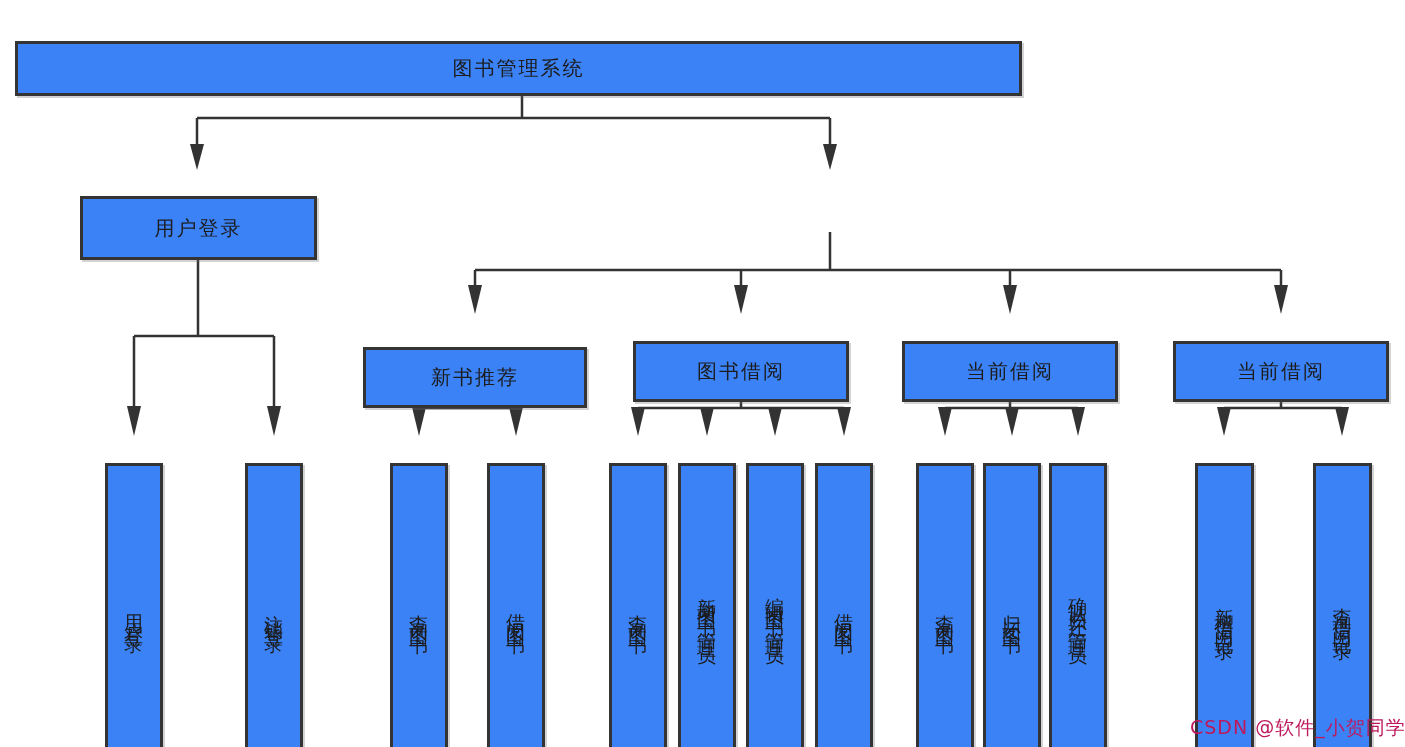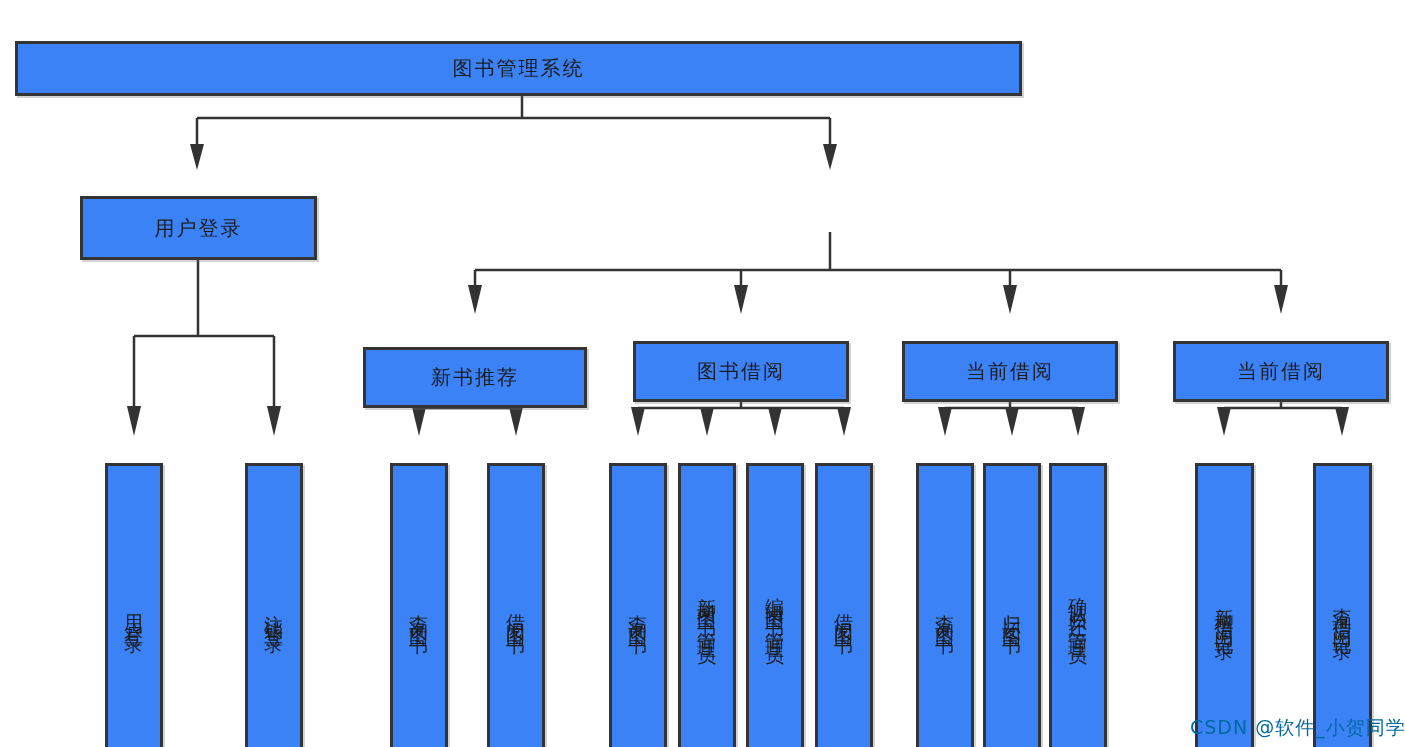--- a/index.html
+++ b/index.html
@@ -14,21 +14,21 @@
     box-shadow:2px 2px 0 rgba(110,110,110,0.30);
     margin-top:28px;
   }
   .node.h span{font-size:20px;letter-spacing:2px;white-space:nowrap;}
   .node.v .vtext{
     writing-mode:vertical-rl;text-orientation:mixed;
     font-size:19px;line-height:1;letter-spacing:7px;white-space:nowrap;
   }
   .watermark{
     position:absolute;left:1190px;top:715px;z-index:9;
-    font-size:19px;color:#0369a1;letter-spacing:1px;white-space:nowrap;
+    font-size:19px;color:#be185d;letter-spacing:1px;white-space:nowrap;
   }
 </style>
 </head>
 <body>
 
 <div class="canvas">
 
   <svg class="wires" width="1405" height="747" viewBox="0 0 1405 747">
     <g stroke="#333333" stroke-width="2.5" fill="none">
 

